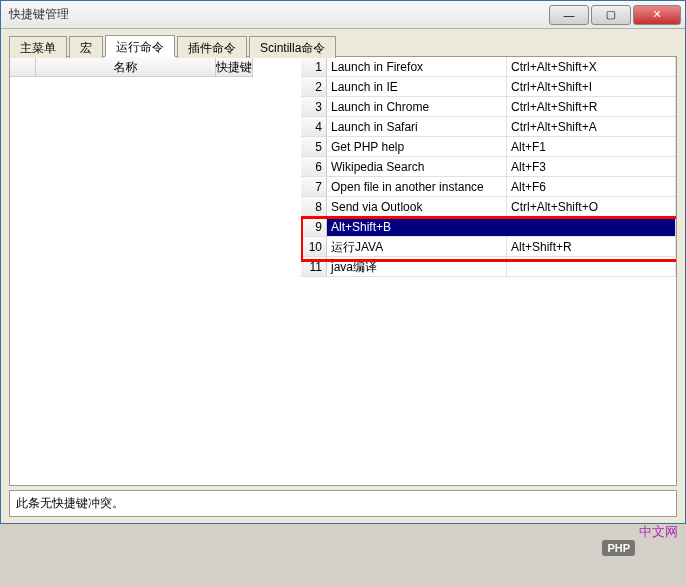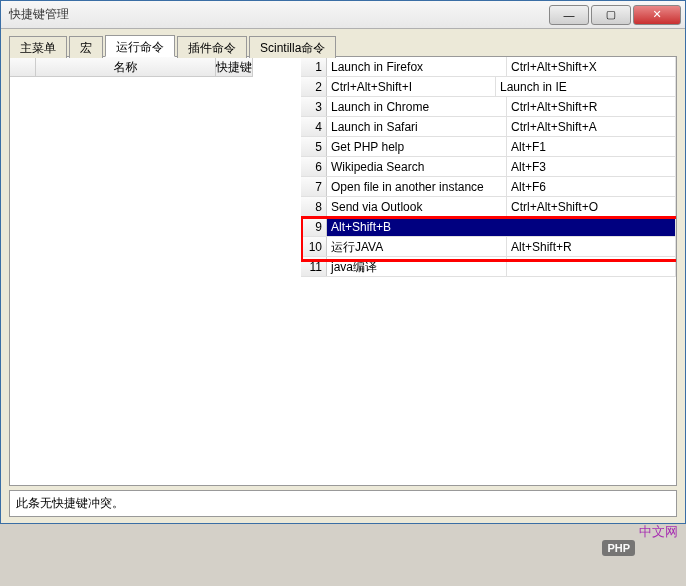--- a/index.html
+++ b/index.html
@@ -215,22 +215,22 @@
       </div>
       <div class="table-body" id="tbody">
         <div class="highlight-box hilite1"></div>
       <div class="row">
             <div class="cell no">1</div>
             <div class="cell name">Launch in Firefox</div>
             <div class="cell key">Ctrl+Alt+Shift+X</div>
           </div>
           <div class="row">
             <div class="cell no">2</div>
+            <div class="cell name">Launch in IE</div>
             <div class="cell key">Ctrl+Alt+Shift+I</div>
-            <div class="cell name">Launch in IE</div>
           </div>
           <div class="row">
             <div class="cell no">3</div>
             <div class="cell name">Launch in Chrome</div>
             <div class="cell key">Ctrl+Alt+Shift+R</div>
           </div>
           <div class="row">
             <div class="cell no">4</div>
             <div class="cell name">Launch in Safari</div>
             <div class="cell key">Ctrl+Alt+Shift+A</div>

